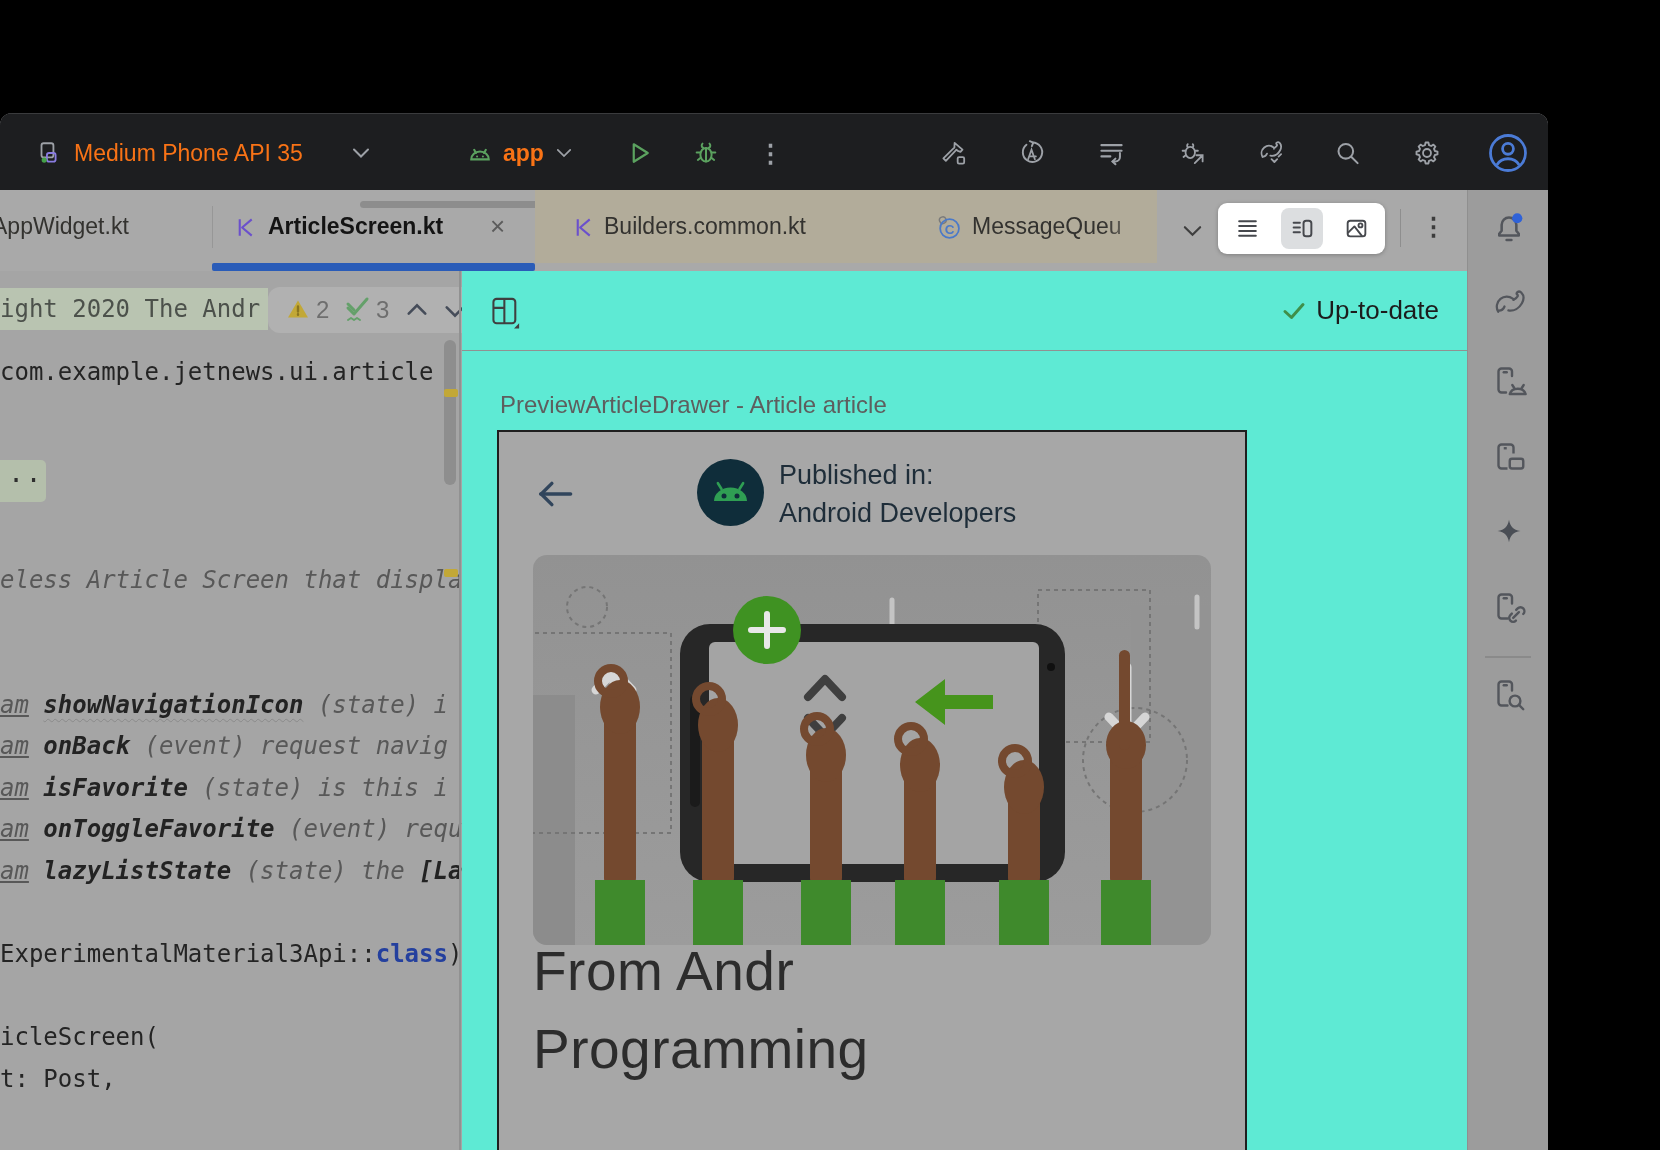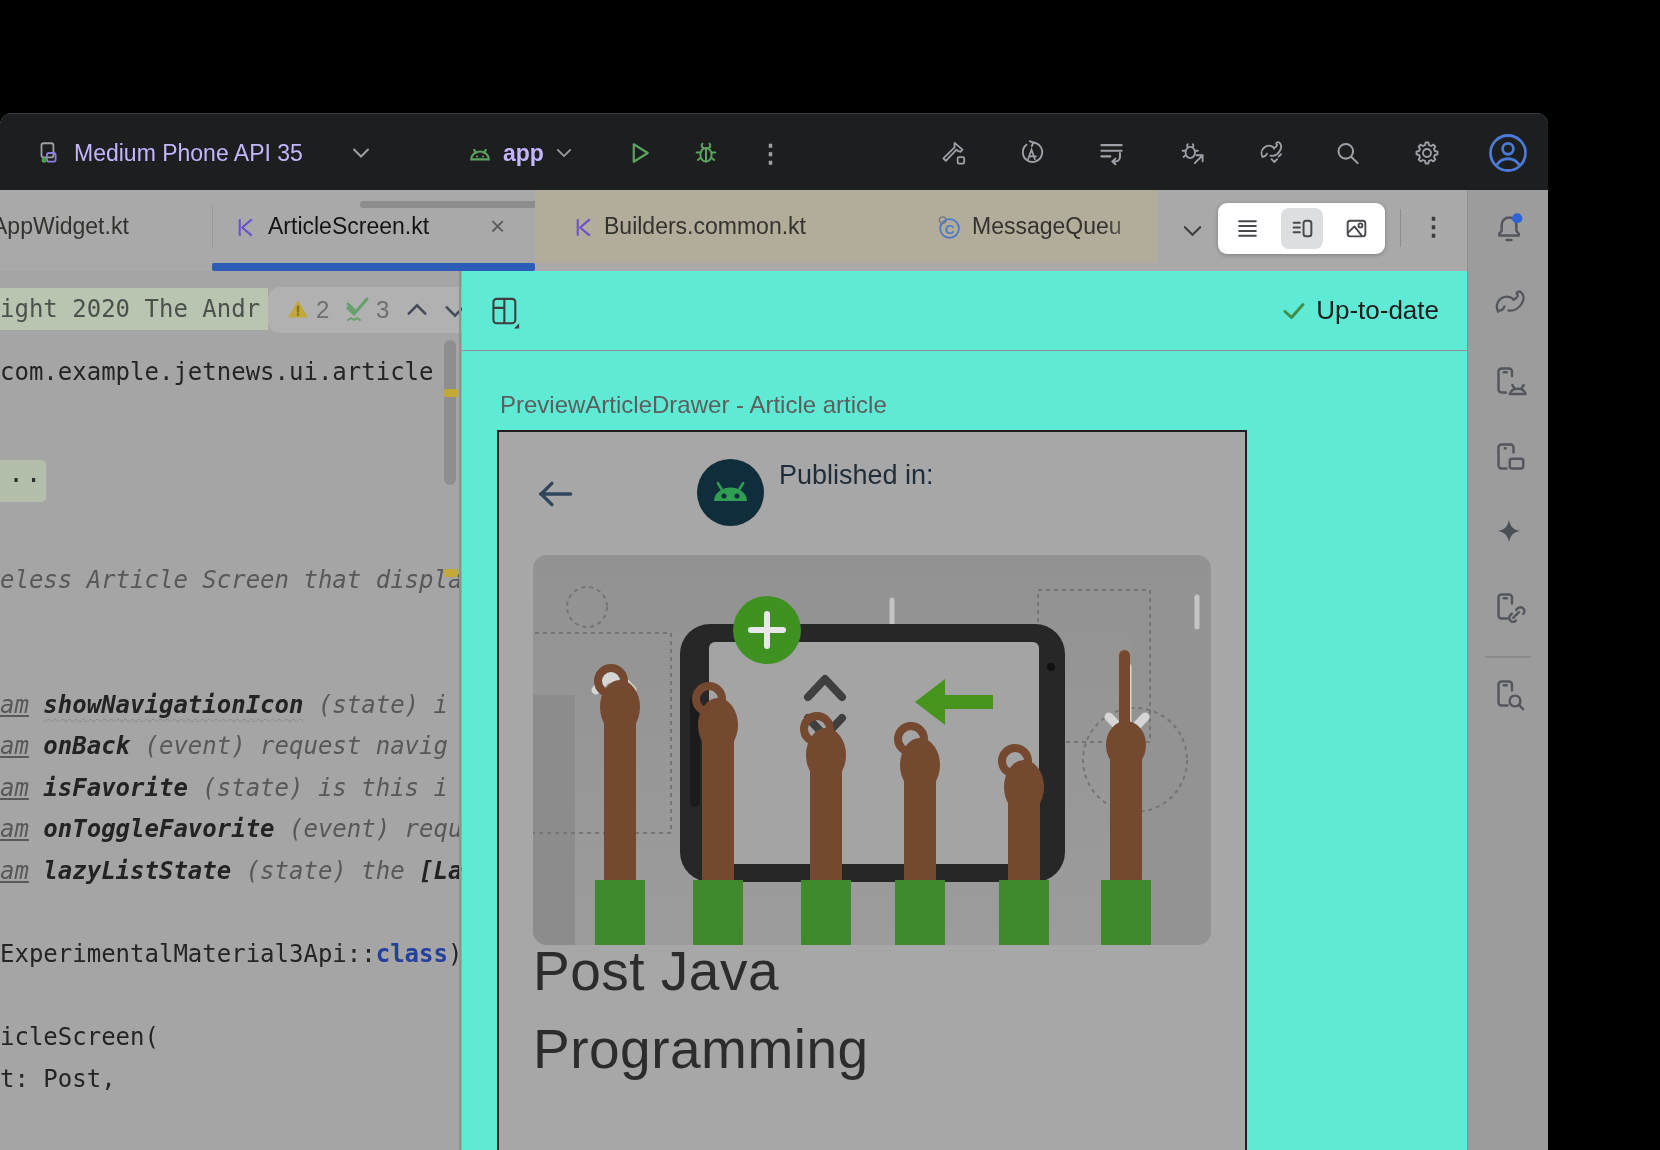--- a/index.html
+++ b/index.html
@@ -4,21 +4,21 @@
 <style>
   html,body{margin:0;padding:0;background:#000;}
   #canvas{position:relative;width:1660px;height:1150px;background:#000;overflow:hidden;
           font-family:"Liberation Sans",sans-serif;-webkit-font-smoothing:antialiased;}
   .abs{position:absolute;}
   
   #win{position:absolute;left:0;top:113px;width:1548px;height:1037px;border-radius:12px 12px 0 0;
        overflow:hidden;background:#a5a5a5;}
   
   #toolbar{position:absolute;left:0;top:0;width:100%;height:77px;background:#1d1e20;border-top:1px solid #3a3b3d;}
-  #toolbar .lbl{color:#c4b5fd;font-size:23px;}
+  #toolbar .lbl{color:#f97316;font-size:23px;}
   .ticon{position:absolute;top:50%;transform:translateY(-50%);}
   .ticon svg{display:block;}
   
   #work{position:absolute;left:0;top:77px;width:100%;height:960px;background:#a5a5a5;overflow:hidden;}
   
   #tabbar{position:absolute;left:0;top:0;width:1467px;height:81px;background:#a9a9a9;}
   .tabmod{position:absolute;top:0;height:73px;background:#b2ac9a;}
   .tablbl{position:absolute;top:0;height:73px;line-height:73px;font-size:23px;color:#33322f;white-space:nowrap;}
   #tab-underline{position:absolute;left:212px;width:323px;bottom:0;height:8px;background:#2a5cb8;border-radius:2px;}
   .vline{position:absolute;background:#979797;width:1px;}
@@ -175,21 +175,21 @@
 
       <span class="tablbl" style="left:-8px">AppWidget.kt</span>
       <div class="vline" style="left:212px;top:16px;height:42px"></div>
 
       <span class="abs" style="left:234px;top:26px">
         <svg width="23" height="23" viewBox="0 0 24 24" fill="none" stroke="#6b50cc" stroke-width="2.2" stroke-linejoin="round">
           <path d="M6 3.5v17"></path>
               <path d="M18.5 3.5L8.5 12l10 8.5"></path>
         </svg>
       </span>
-      <span class="tablbl" style="left:268px;color:#141414;font-weight:400">ArticleScreen.kt</span>
+      <span class="tablbl" style="left:268px;color:#141414;font-weight:700">ArticleScreen.kt</span>
       <span class="tablbl" style="left:490px;color:#5c5c5c;font-size:26px">×</span>
       <div id="tab-underline"></div>
 
       <div class="tabmod" style="left:535px;width:327px"></div>
       <span class="abs" style="left:572px;top:26px;z-index:2">
         <svg width="23" height="23" viewBox="0 0 24 24" fill="none" stroke="#6b50cc" stroke-width="2.2" stroke-linejoin="round">
           <path d="M6 3.5v17"></path>
               <path d="M18.5 3.5L8.5 12l10 8.5"></path>
         </svg>
       </span>
@@ -319,20 +319,21 @@
           <svg width="67" height="67" viewBox="0 0 67 67">
             <circle cx="33.5" cy="33.5" r="33.5" fill="#0f2d3a"></circle>
             <path d="M17 42a16.5 13.5 0 0 1 33 0z" fill="#2f9e53"></path>
             <path d="M24.5 30l-3.6-5.8M42.5 30l3.6-5.8" stroke="#2f9e53" stroke-width="2.6" stroke-linecap="round"></path>
             <circle cx="27" cy="37" r="2.5" fill="#0f2d3a"></circle>
                 <circle cx="40" cy="37" r="2.5" fill="#0f2d3a"></circle>
           </svg>
         </span>
         <div id="pub">
           <div>Published in:</div>
+          <div>Android Developers</div>
         </div>
 
         <div id="hero">
           <svg width="678" height="390" viewBox="0 0 678 390">
             <defs>
               <linearGradient id="hg" x1="0" y1="0" x2="0" y2="1">
                 <stop offset="0" stop-color="#929292"></stop>
                     <stop offset="1" stop-color="#9c9c9c"></stop>
               </linearGradient>
             </defs>
@@ -398,21 +399,21 @@
                 <rect x="268" y="325" width="50" height="65"></rect>
                 <rect x="362" y="325" width="50" height="65"></rect>
                 <rect x="466" y="325" width="50" height="65"></rect>
                 <rect x="568" y="325" width="50" height="65"></rect>
               </g>
             </g>
           </svg>
         </div>
 
         <div id="card-title">
-          <div>Post Java</div>
+          <div>From Andr</div>
           <div>Programming</div>
         </div>
       </div>
     </div>
 
     <div id="sidebar">
       <span class="sbi" style="top:20px">
         <svg width="36" height="36" viewBox="0 0 24 24" fill="none" stroke="currentColor" stroke-width="1.7" stroke-linecap="round" stroke-linejoin="round">
           <path d="M5.5 17h13v-1.2l-1.6-2V9.8A4.9 4.9 0 0 0 12 5a4.9 4.9 0 0 0-4.9 4.8v4L5.5 15.8z"></path>
           <path d="M10.4 20h3.2"></path>

